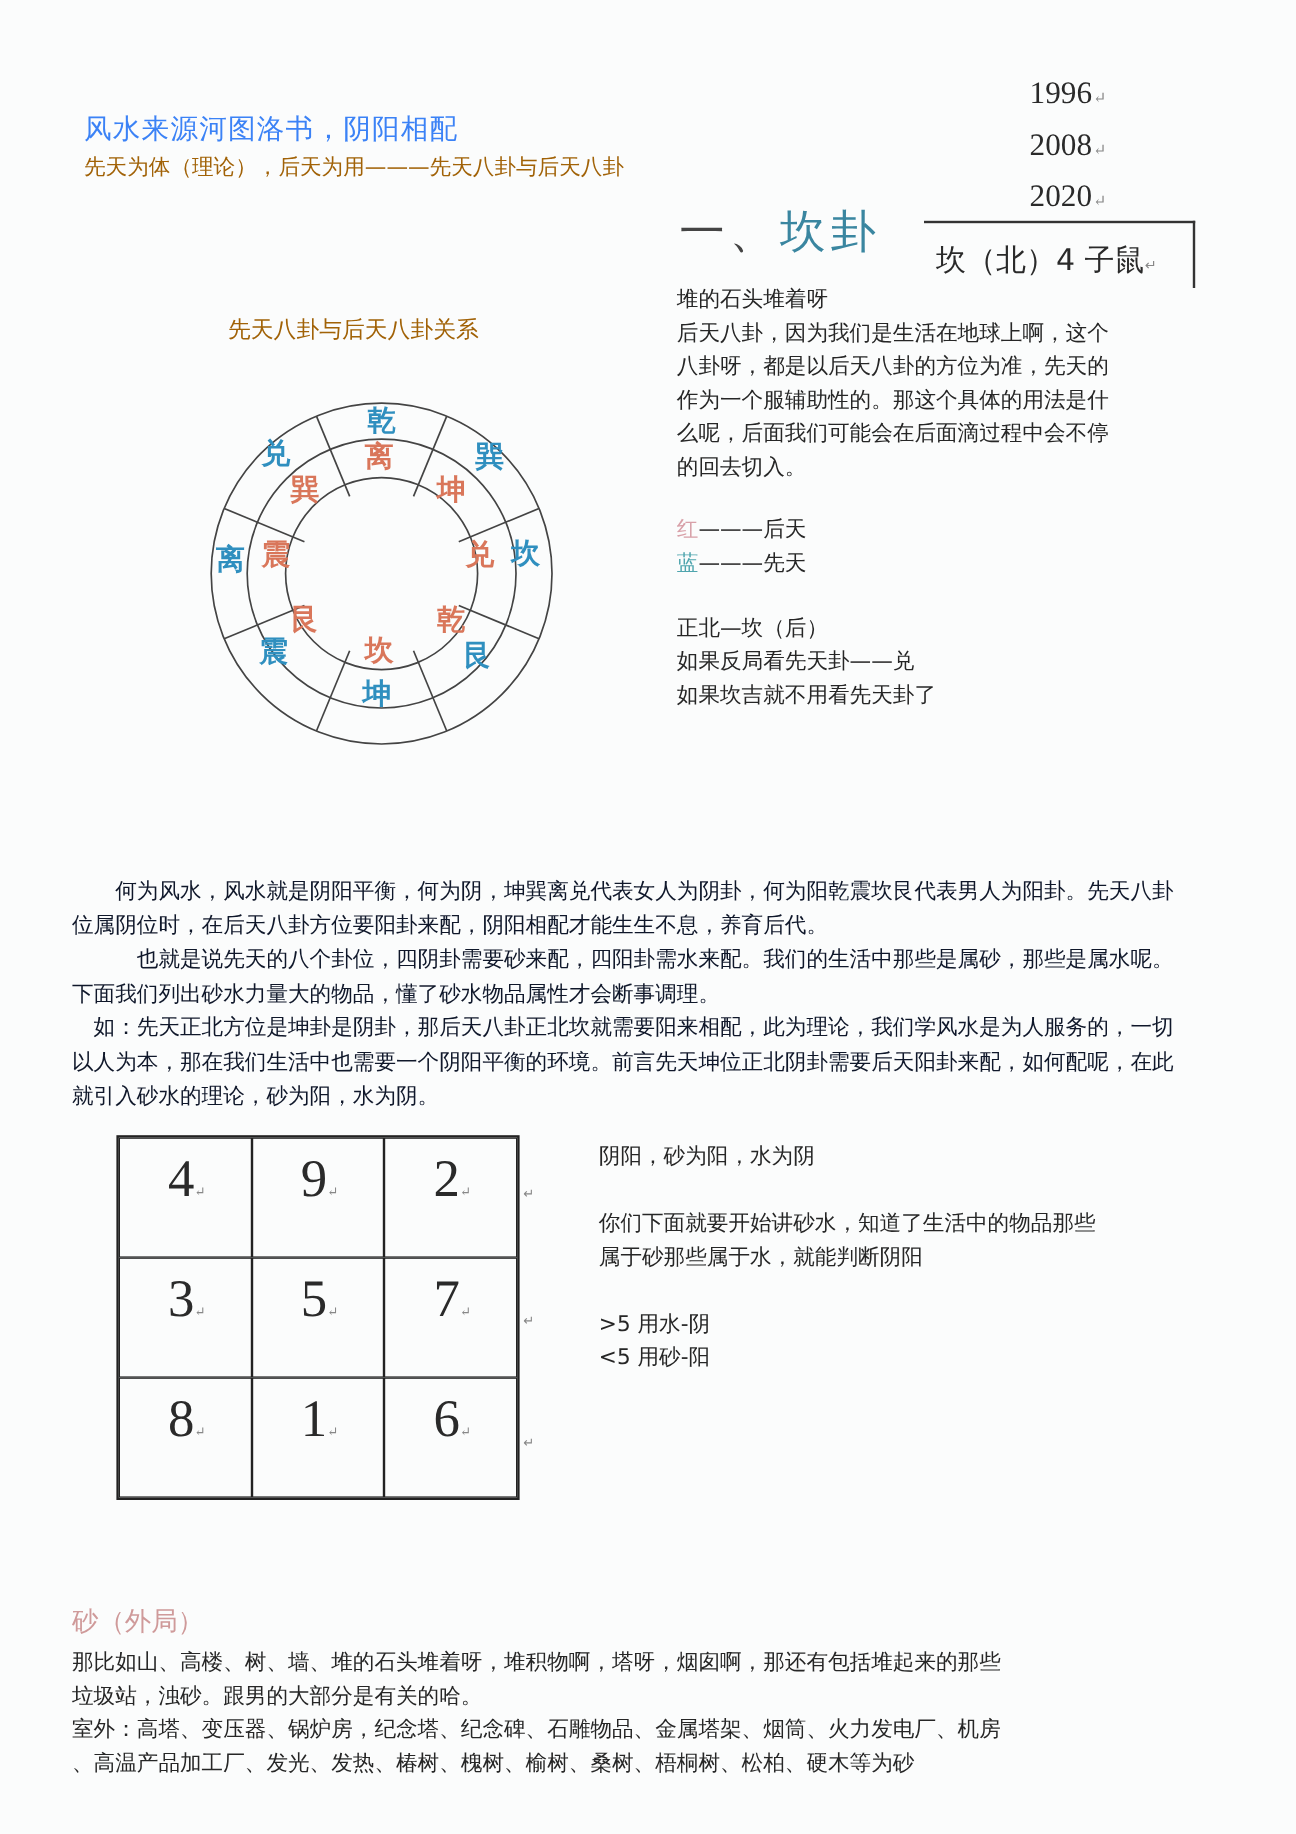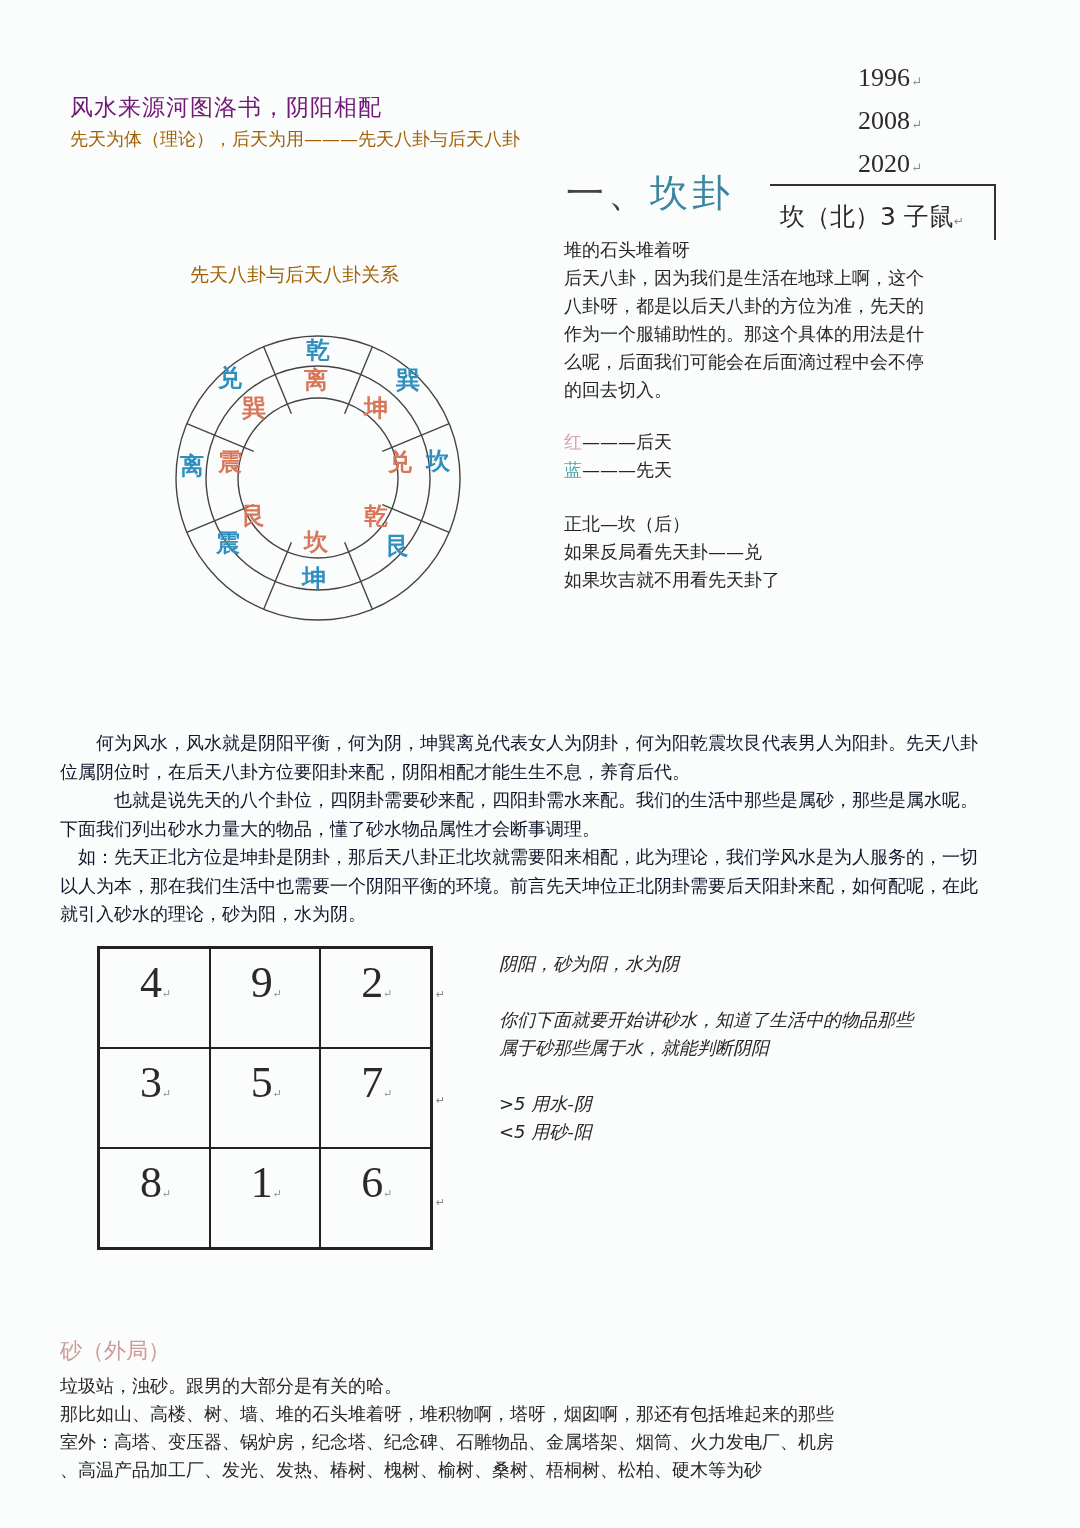--- a/index.html
+++ b/index.html
@@ -2,21 +2,21 @@
 <html><head>
 <meta charset="utf-8">
 <style>
   html, body { margin:0; padding:0; }
   body {
     width:1080px; height:1528px; position:relative; overflow:hidden;
     background:#fbfcfc; color:#2a2a2a;
     font-family:"DejaVu Sans","Liberation Sans",sans-serif;
   }
   .abs { position:absolute; }
-  .title-red { left:70px; top:92px; font-size:23px; color:#701a75; letter-spacing:1px; white-space:nowrap; }
+  .title-red { left:70px; top:92px; font-size:23px; color:#3b82f6; letter-spacing:1px; white-space:nowrap; }
   .subtitle { left:70px; top:127px; font-size:18px; color:#a16207; white-space:nowrap; }
   .years { left:858px; top:58px; font-family:"Liberation Serif","DejaVu Serif",serif; font-size:26px; color:#2a2a2a; line-height:39px; }
   .years .mark { font-size:13px; color:#888; margin-left:1px; }
   .heading { left:566px; top:168px; font-size:38px; color:#3a86a0; letter-spacing:4px; white-space:nowrap; }
   .heading .num { color:#444; }
   .kan-box { left:770px; top:184px; width:226px; height:56px; border-top:2px solid #333; border-right:2px solid #333; box-sizing:border-box; }
   .kan-box span { position:absolute; left:10px; top:14px; font-size:25px; color:#2a2a2a; white-space:nowrap; }
   .kan-box .mark { position:static; font-size:12px; color:#888; }
   .diagram-title { left:190px; top:262px; font-size:19px; color:#a16207; white-space:nowrap; }
   .diagram { left:168px; top:328px; width:300px; height:300px; }
@@ -29,41 +29,41 @@
   .legend .red-label { color:#d8a0a8; }
   .legend .blue-label { color:#4fa5ae; }
   .north { left:564px; top:510px; }
   .body-text { left:60px; top:729px; width:935px; font-size:18px; line-height:28.5px; color:#0f172a; }
   .body-text p { margin:0; }
   .grid { left:97px; top:946px; width:336px; height:304px; border:2px solid #222; box-sizing:border-box; display:grid; grid-template-columns:1fr 1fr 1fr; grid-template-rows:1fr 1fr 1fr; }
   .cell { border:1px solid #222; position:relative; }
   .cell .n { position:absolute; left:40px; top:8px; font-family:"Liberation Serif","DejaVu Serif",serif; font-size:44px; color:#2a2a2a; }
   .cell .m { font-size:11px; color:#888; }
   .rowmark { position:absolute; left:436px; font-size:11px; color:#888; }
-  .yy-text { left:499px; top:950px; width:500px;font-style:italic; }
+  .yy-text { left:499px; top:950px; width:500px; }
   .sha-title { left:60px; top:1336px; font-size:22px; color:#cf9a9a; white-space:nowrap; }
   .sha-text { left:60px; top:1372px; width:960px; font-size:18px; line-height:28px; color:#262626; }
   .sha-text p { margin:0; }
 </style>
 </head>
 <body>
 
 <div class="abs title-red">风水来源河图洛书，阴阳相配</div>
 <div class="abs subtitle">先天为体（理论），后天为用———先天八卦与后天八卦</div>
 
 <div class="abs years">
   <div><span>1996</span><span class="mark">↵</span></div>
   <div><span>2008</span><span class="mark">↵</span></div>
   <div><span>2020</span><span class="mark">↵</span></div>
 </div>
 
 <div class="abs heading"><span class="num">一、</span><span>坎卦</span></div>
 
 <div class="abs kan-box">
-  <span><span style="position:static">坎（北）3 子鼠</span><span class="mark">↵</span></span>
+  <span><span style="position:static">坎（北）4 子鼠</span><span class="mark">↵</span></span>
 </div>
 
 <div class="abs diagram-title">先天八卦与后天八卦关系</div>
 
 <div class="abs diagram">
   <svg width="300" height="300" viewBox="0 0 300 300">
     <g fill="none" stroke="#444" stroke-width="1.4">
       <circle cx="150" cy="150" r="142"></circle>
       <circle cx="150" cy="150" r="112"></circle>
       <circle cx="150" cy="150" r="80"></circle>
@@ -162,17 +162,17 @@
   <div style="height:28px"></div>
   <div>你们下面就要开始讲砂水，知道了生活中的物品那些</div>
   <div>属于砂那些属于水，就能判断阴阳</div>
   <div style="height:28px"></div>
   <div>&gt;5 用水-阴</div>
   <div>&lt;5 用砂-阳</div>
 </div>
 
 <div class="abs sha-title">砂（外局）</div>
 <div class="abs sha-text">
+  <p>那比如山、高楼、树、墙、堆的石头堆着呀，堆积物啊，塔呀，烟囱啊，那还有包括堆起来的那些</p>
   <p>垃圾站，浊砂。跟男的大部分是有关的哈。</p>
-  <p>那比如山、高楼、树、墙、堆的石头堆着呀，堆积物啊，塔呀，烟囱啊，那还有包括堆起来的那些</p>
   <p>室外：高塔、变压器、锅炉房，纪念塔、纪念碑、石雕物品、金属塔架、烟筒、火力发电厂、机房</p>
   <p>、高温产品加工厂、发光、发热、椿树、槐树、榆树、桑树、梧桐树、松柏、硬木等为砂</p>
 </div>
 
 </body></html>

